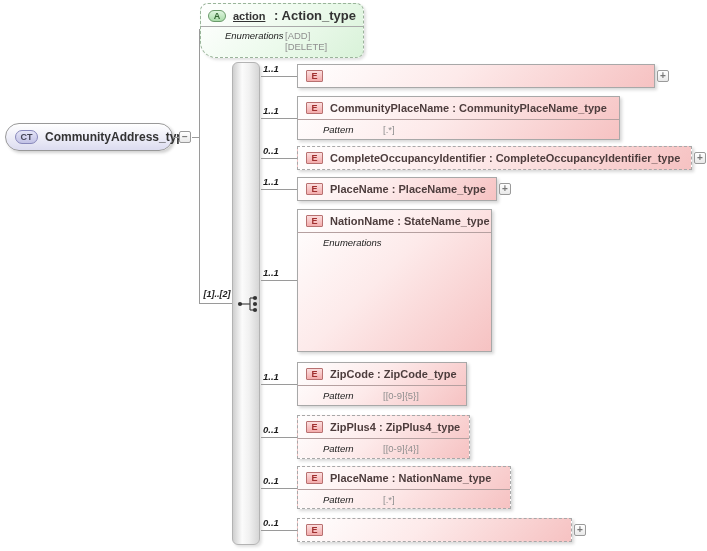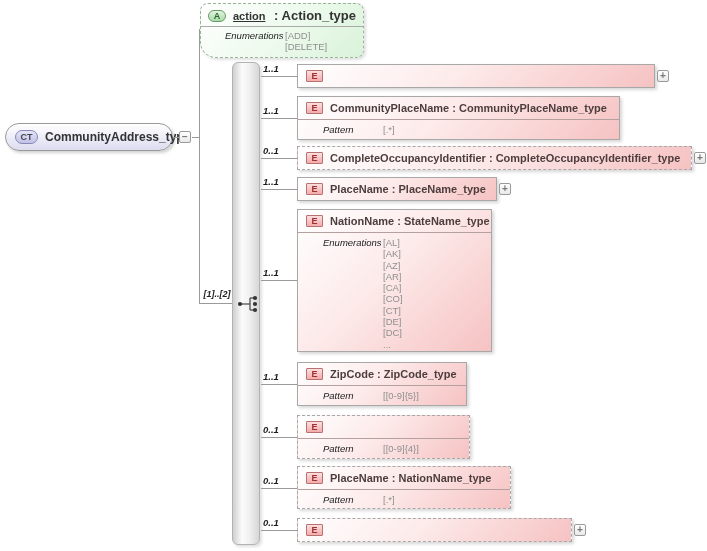--- a/index.html
+++ b/index.html
@@ -175,47 +175,38 @@
   </div>
   <div class="toggle" style="left:499px; top:183px">+</div>
 
   <div class="ebox el4">
     <div class="ehead">
       <span class="badge badge-e">E</span>
       <span class="etitle"><span>NationName</span> <span>:</span> <span>StateName_type</span></span>
     </div>
     <div class="ebody">
       <span class="facet-label">Enumerations</span>
-      <span class="facet-vals">[AL]
-[AK]
-[AZ]
-[AR]
-[CA]
-[CO]
-[CT]
-[DE]
-[DC]
-...</span>
     </div>
   </div>
 
   <div class="ebox el5">
     <div class="ehead">
       <span class="badge badge-e">E</span>
       <span class="etitle"><span>ZipCode</span> <span>:</span> <span>ZipCode_type</span></span>
     </div>
     <div class="ebody">
       <span class="facet-label">Pattern</span>
       <span class="facet-vals">[[0-9]{5}]</span>
     </div>
   </div>
 
   <div class="ebox el6 opt">
     <div class="ehead">
       <span class="badge badge-e">E</span>
+      <span class="etitle"><span>ZipPlus4</span> <span>:</span> <span>ZipPlus4_type</span></span>
     </div>
     <div class="ebody">
       <span class="facet-label">Pattern</span>
       <span class="facet-vals">[[0-9]{4}]</span>
     </div>
   </div>
 
   <div class="ebox el7 opt">
     <div class="ehead">
       <span class="badge badge-e">E</span>

